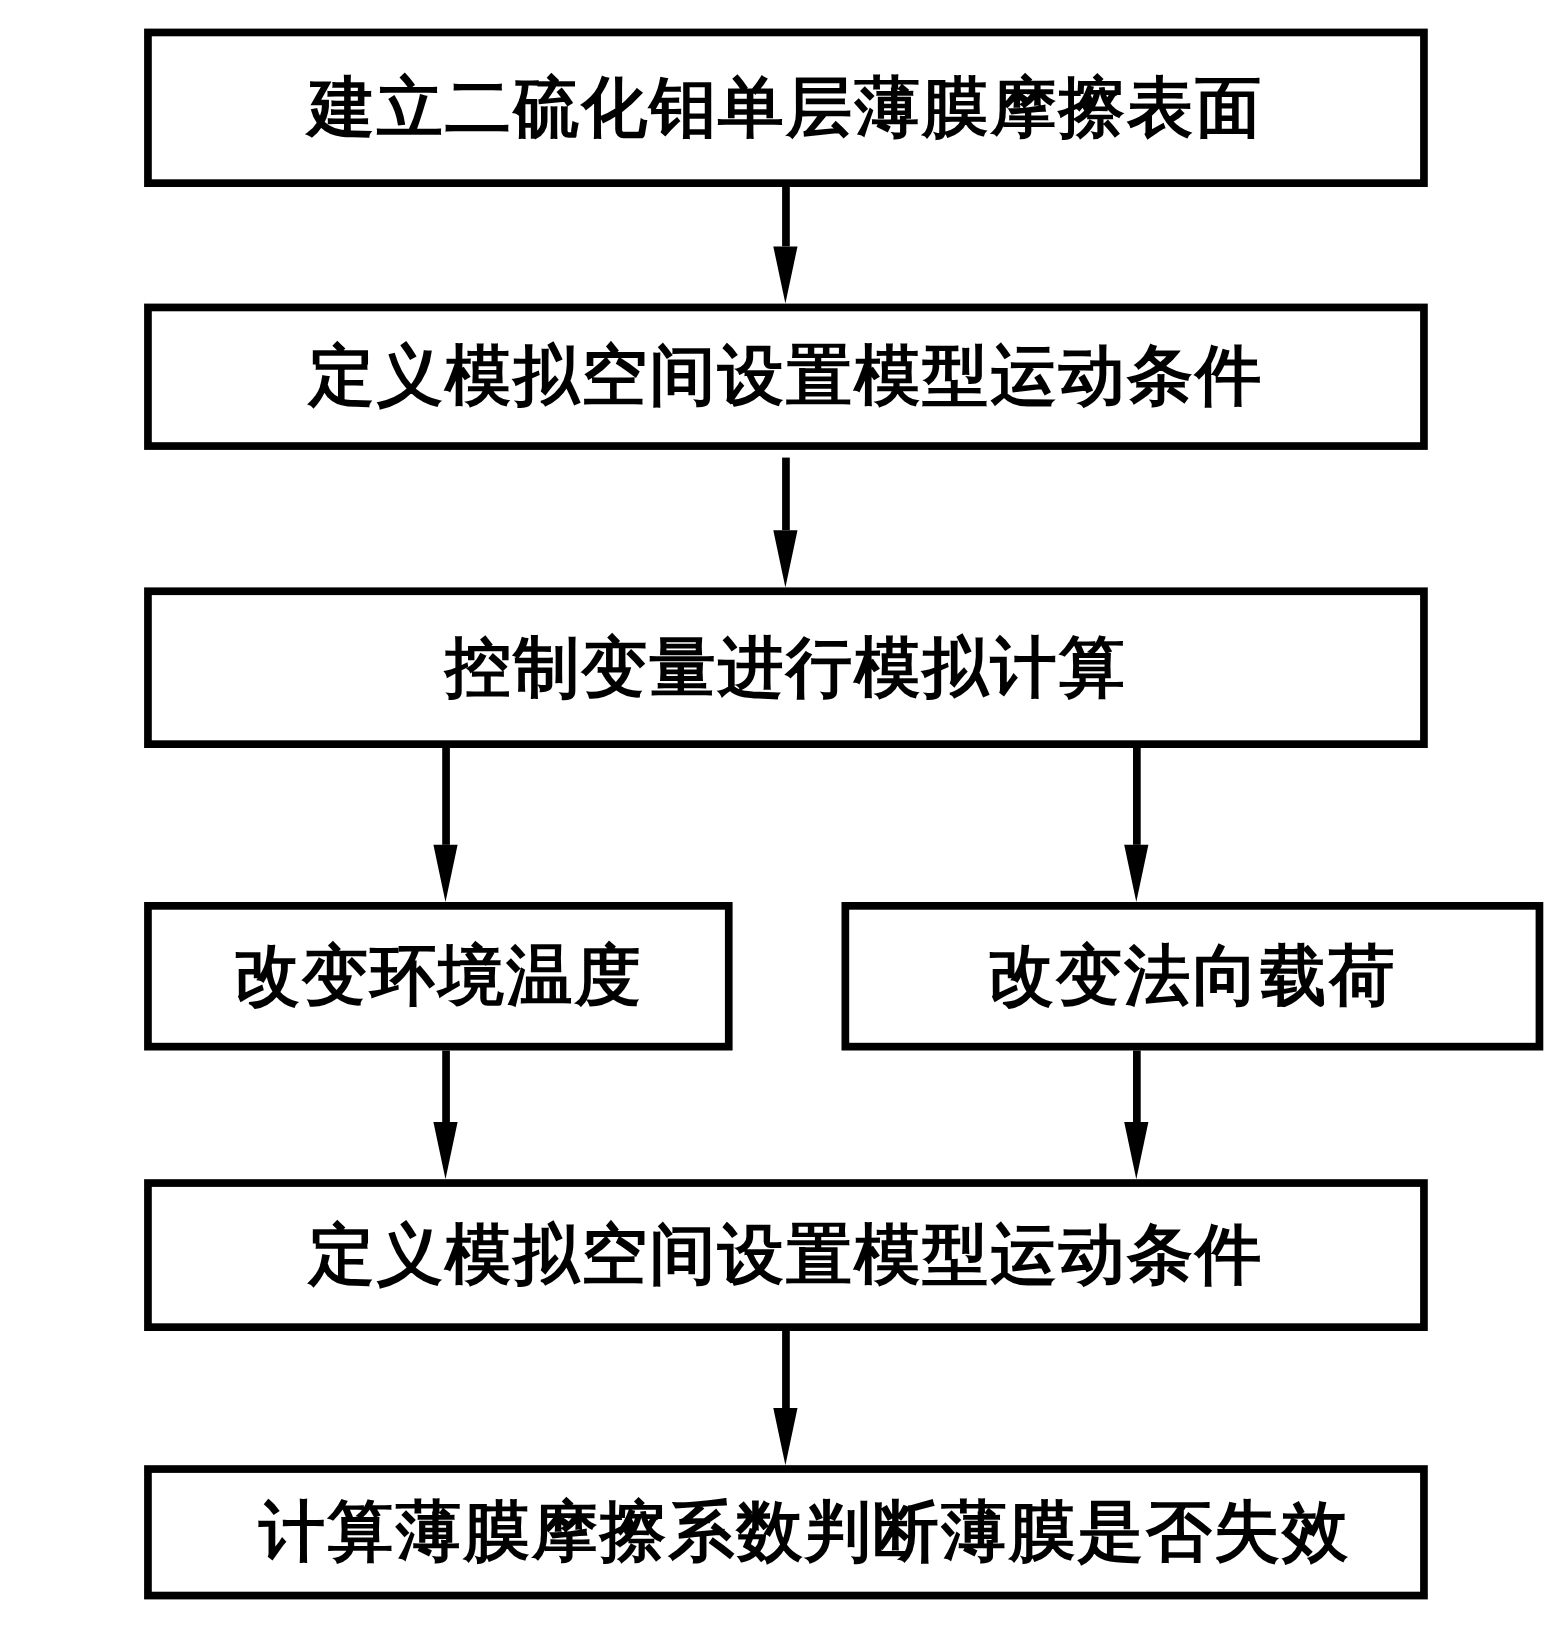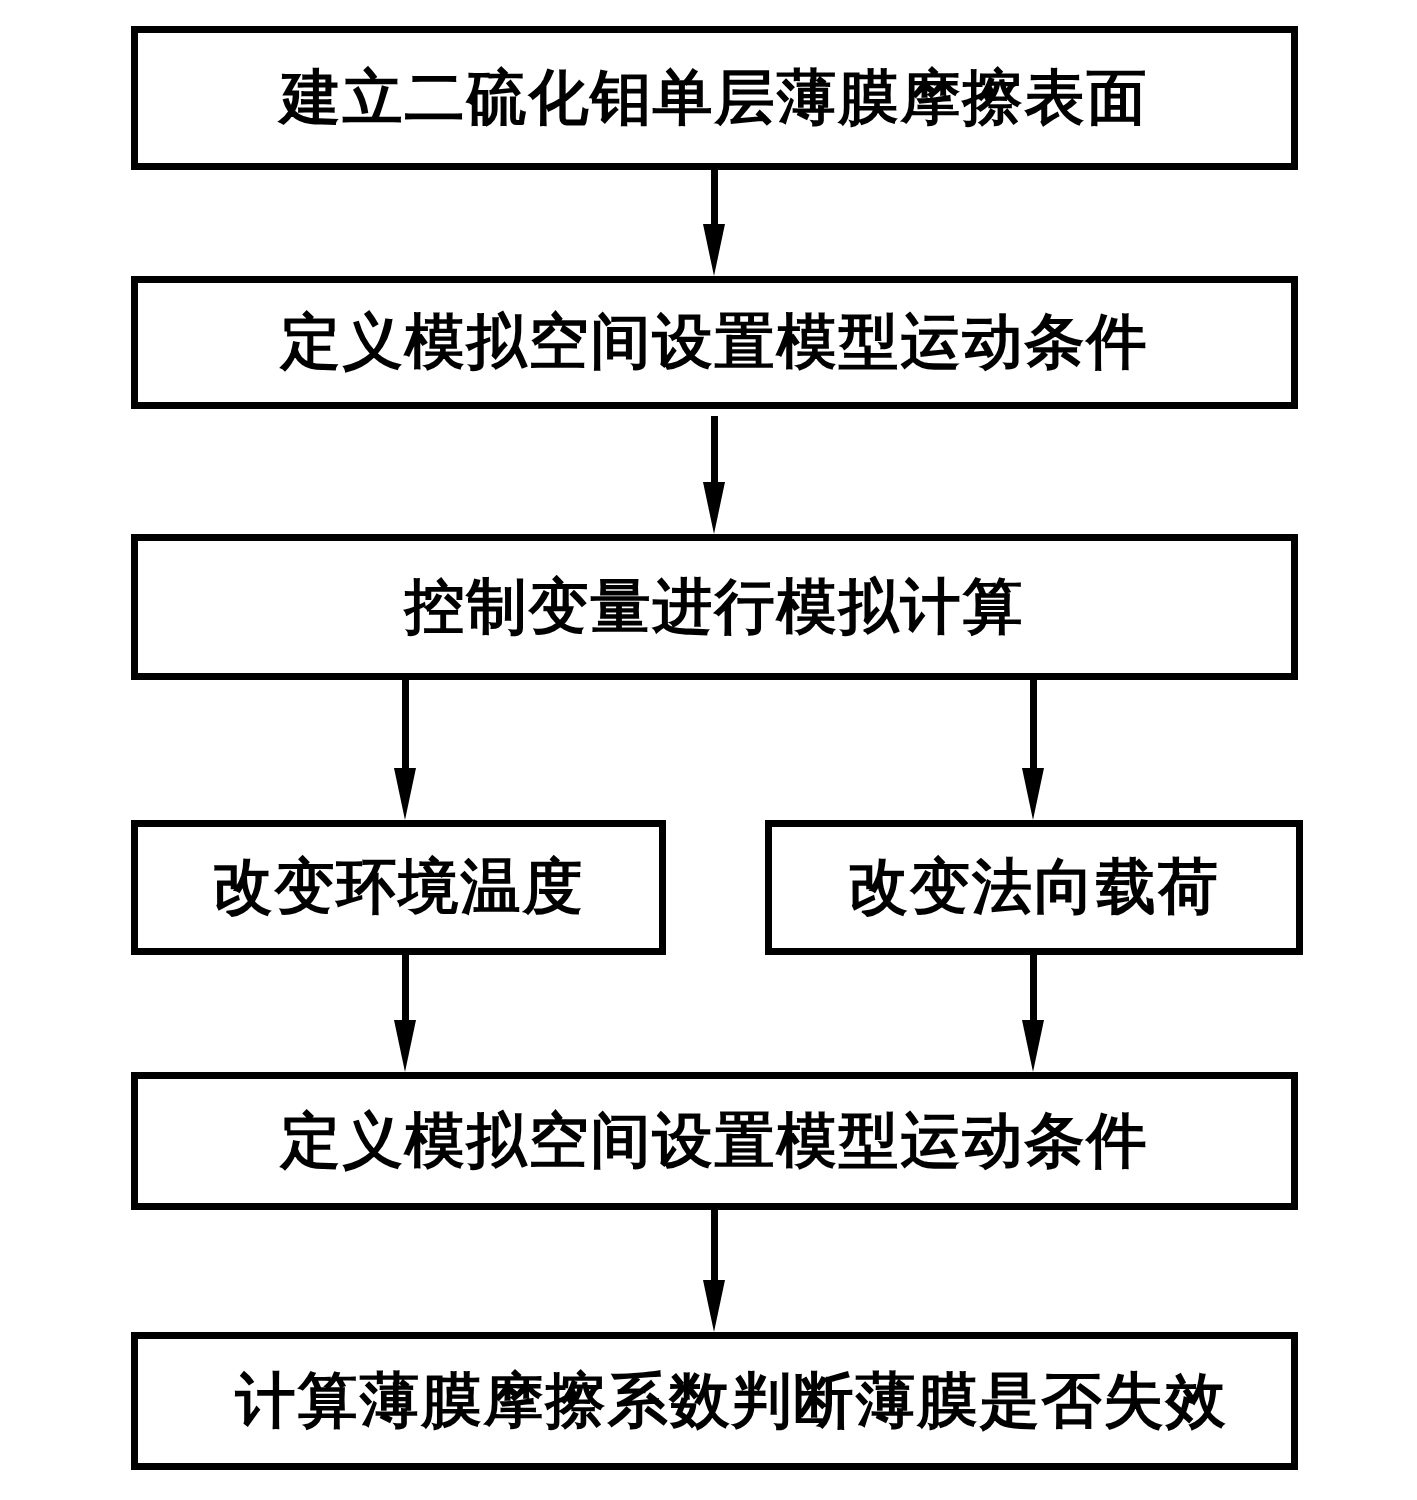--- a/index.html
+++ b/index.html
@@ -27,23 +27,23 @@
     font-weight: bold;
     font-size: 60px;
     letter-spacing: 2px;
     color: #000000;
     white-space: nowrap;
   }
   #node-1  { left: 131px; top: 26px;   width: 1167px; height: 144px; }
   #node-2  { left: 131px; top: 276px;  width: 1167px; height: 133px; }
   #node-3  { left: 131px; top: 534px;  width: 1167px; height: 146px; }
   #node-4a { left: 131px; top: 820px;  width: 535px;  height: 135px; font-family: Liberation Serif, serif; }
-  #node-4b { left: 765px; top: 820px;  width: 538px;  height: 135px; }
+  #node-4b { left: 765px; top: 820px;  width: 638px;  height: 135px; }
   #node-5  { left: 131px; top: 1072px; width: 1167px; height: 138px; }
-  #node-6  { left: 131px; top: 1332px; width: 1167px; height: 138px; padding-left: 34px; }
+  #node-6  { left: 131px; top: 1332px; width: 1167px; height: 122px; padding-left: 34px; }
 
   .arrow {
     position: absolute;
     width: 22px;
     display: flex;
     flex-direction: column;
     align-items: center;
   }
   .arrow .stem {
     width: 7px;

